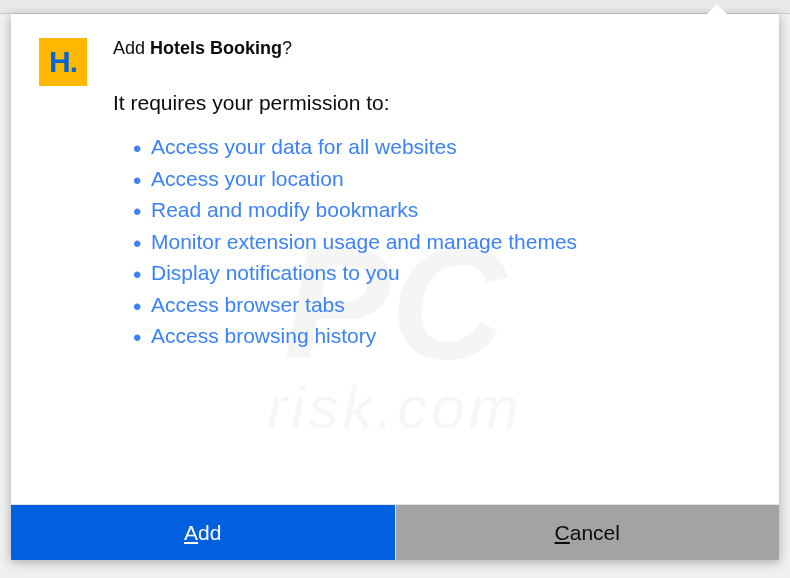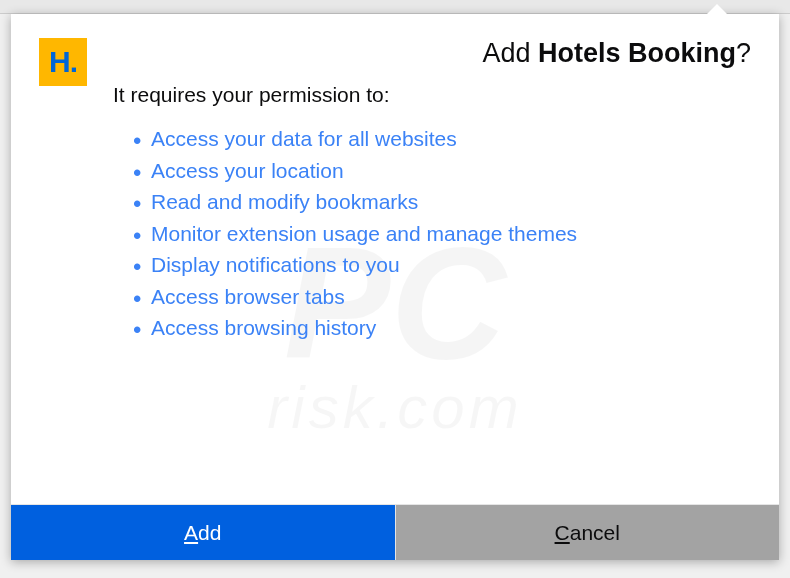--- a/index.html
+++ b/index.html
@@ -61,25 +61,24 @@
       color: #0066d6;
       font-weight: 900;
       font-size: 30px;
       font-family: Arial, sans-serif;
       letter-spacing: -1px;
     }
     .text-block {
       flex: 1;
     }
     .title {
-      font-size: 27px;
+      font-size: 18px;
       color: #0c0c0d;
-      margin-bottom: 14px;
+      margin-bottom: 32px;
       font-weight: 400;
-      text-align: right;
     }
     .title-strong {
       font-weight: 700;
     }
     .subtitle {
       font-size: 21px;
       color: #0c0c0d;
       margin-bottom: 16px;
     }
     .perm-list {

